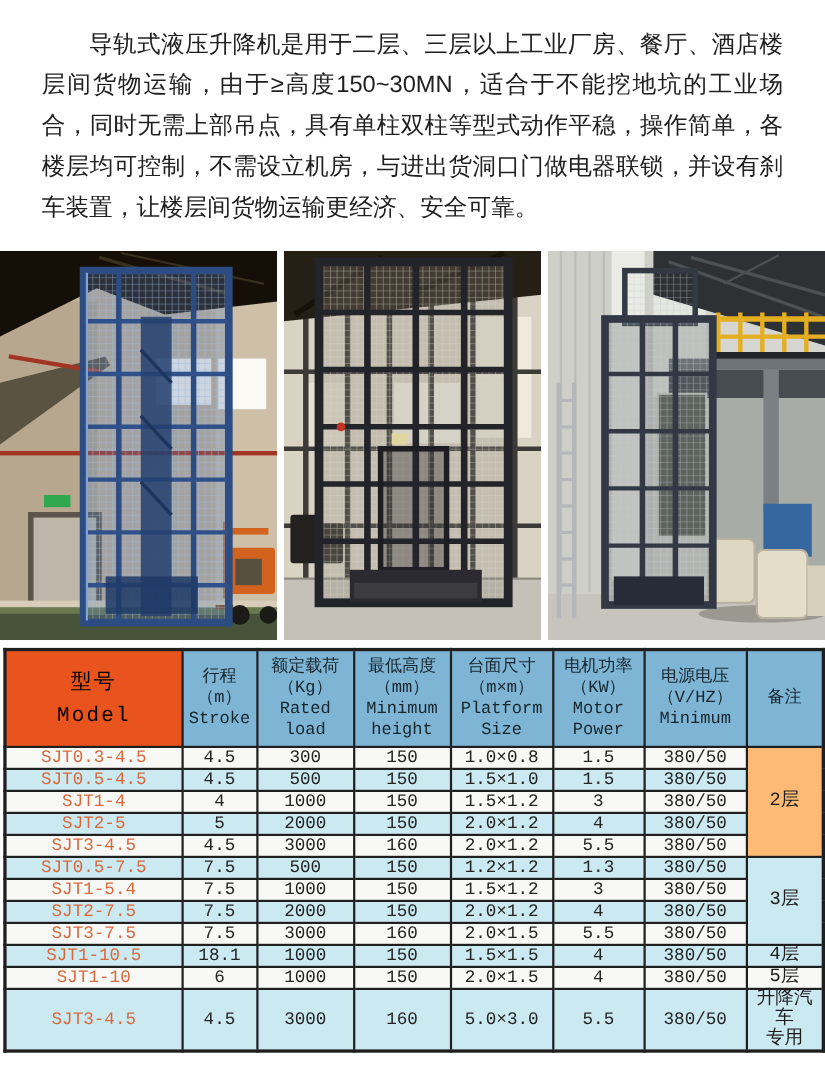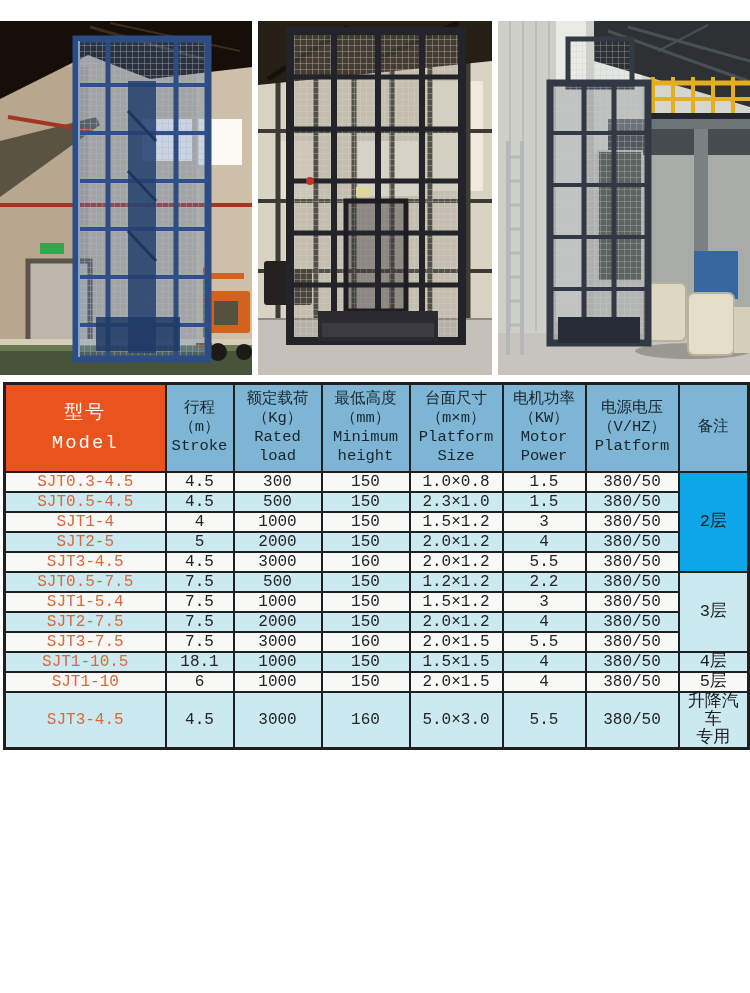--- a/index.html
+++ b/index.html
@@ -43,38 +43,39 @@
   table.spec col.c2{width:88px;}  table.spec col.c3{width:88px;}
   table.spec col.c4{width:93px;}  table.spec col.c5{width:83px;}
   table.spec col.c6{width:93px;}  table.spec col.c7{width:70px;}
   table.spec th,table.spec td{border:2px solid var(--border);padding:0;}
   thead th{
     height:88px;vertical-align:middle;font-weight:normal;
     white-space:pre-line;font-size:15.5px;line-height:19px;
     background:var(--header-spec-bg);color:#17262e;
   }
   thead th.model-h{
-    background:var(--header-model-bg);color:#ffffff;
+    background:var(--header-model-bg);color:#000000;
     font-size:19px;line-height:30px;letter-spacing:2px;
   }
   tbody td{
     height:19px;font-size:16px;line-height:18px;color:#242424;
     background:#f8f8f6;white-space:pre-line;
   }
   tbody tr:nth-child(even) td{background:var(--row-alt-bg);}
   tbody td.model{color:var(--model-text);}
-  tbody td.remark-span{background:#0ea5e9;font-size:17px;}
+  tbody td.remark-span{background:#fdba74;font-size:17px;}
   tbody td.remark{font-size:17px;color:#1c1c1c;}
   tbody tr.tall td{height:44px;}
 </style>
 </head>
 <body>
 
 <div class="page">
 
+  <p class="intro">导轨式液压升降机是用于二层、三层以上工业厂房、餐厅、酒店楼层间货物运输，由于≥高度150~30MN，适合于不能挖地坑的工业场合，同时无需上部吊点，具有单柱双柱等型式动作平稳，操作简单，各楼层均可控制，不需设立机房，与进出货洞口门做电器联锁，并设有刹车装置，让楼层间货物运输更经济、安全可靠。</p>
 
   <div class="photos">
 
     <div class="photo photo-1">
       <svg viewBox="0 0 252 354" preserveAspectRatio="none">
         <defs>
           <pattern id="m1" patternUnits="userSpaceOnUse" width="6" height="6">
             <path d="M0 0H6M0 0V6" stroke="#9fb9dc" stroke-width="1" opacity="0.75"></path>
           </pattern>
         </defs>
@@ -273,41 +274,41 @@
         <th>台面尺寸
 （m×m）
 Platform
 Size</th>
         <th>电机功率
 （KW）
 Motor
 Power</th>
         <th>电源电压
 （V/HZ）
-Platform</th>
+Minimum</th>
         <th>备注</th>
       </tr>
     </thead>
     <tbody>
         <tr>
           <td class="model">SJT0.3-4.5</td>
           <td>4.5</td>
           <td>300</td>
           <td>150</td>
           <td>1.0×0.8</td>
           <td>1.5</td>
           <td>380/50</td>
           <td rowspan="5" class="remark remark-span">2层</td>
         </tr>
         <tr>
           <td class="model">SJT0.5-4.5</td>
           <td>4.5</td>
           <td>500</td>
           <td>150</td>
-          <td>2.3×1.0</td>
+          <td>1.5×1.0</td>
           <td>1.5</td>
           <td>380/50</td>
         </tr>
         <tr>
           <td class="model">SJT1-4</td>
           <td>4</td>
           <td>1000</td>
           <td>150</td>
           <td>1.5×1.2</td>
           <td>3</td>
@@ -330,21 +331,21 @@
           <td>2.0×1.2</td>
           <td>5.5</td>
           <td>380/50</td>
         </tr>
         <tr>
           <td class="model">SJT0.5-7.5</td>
           <td>7.5</td>
           <td>500</td>
           <td>150</td>
           <td>1.2×1.2</td>
-          <td>2.2</td>
+          <td>1.3</td>
           <td>380/50</td>
           <td rowspan="4" class="remark remark-span">3层</td>
         </tr>
         <tr>
           <td class="model">SJT1-5.4</td>
           <td>7.5</td>
           <td>1000</td>
           <td>150</td>
           <td>1.5×1.2</td>
           <td>3</td>

